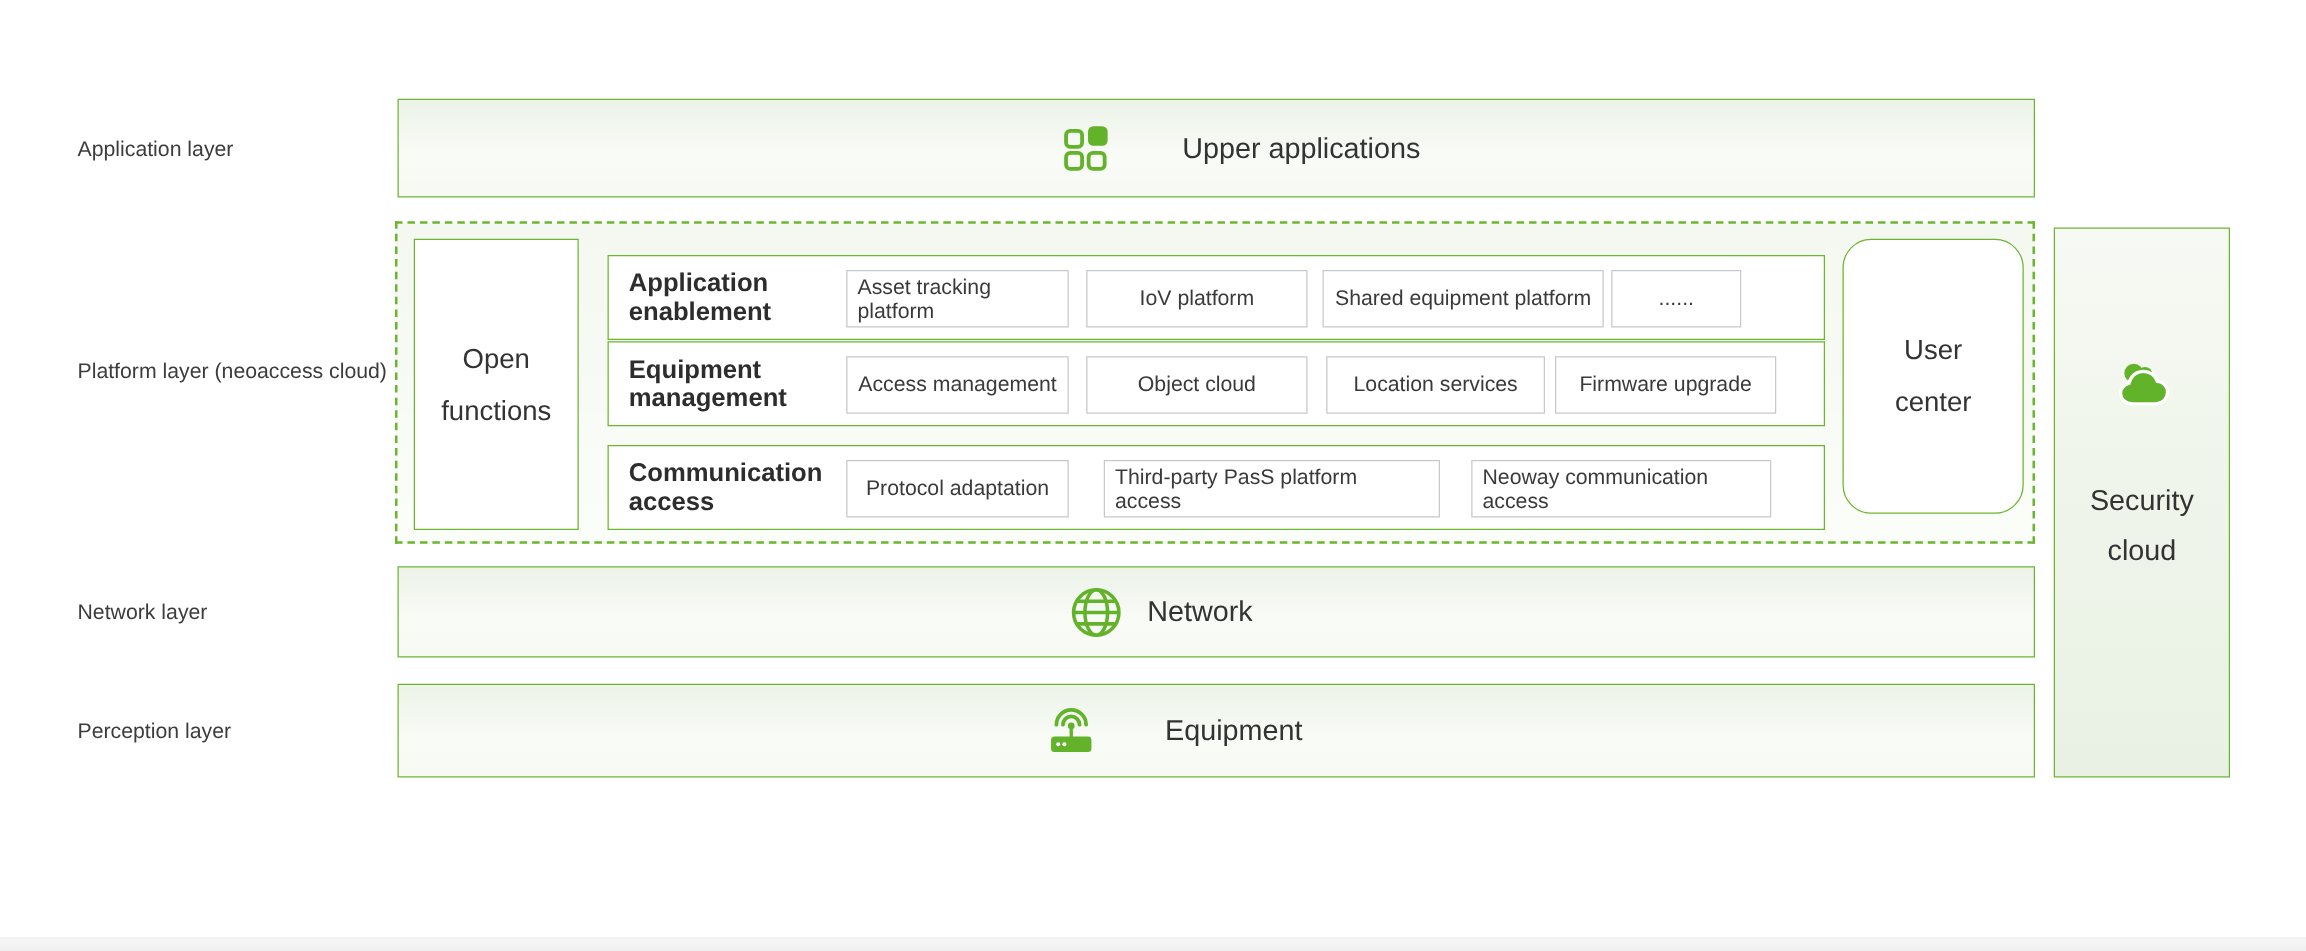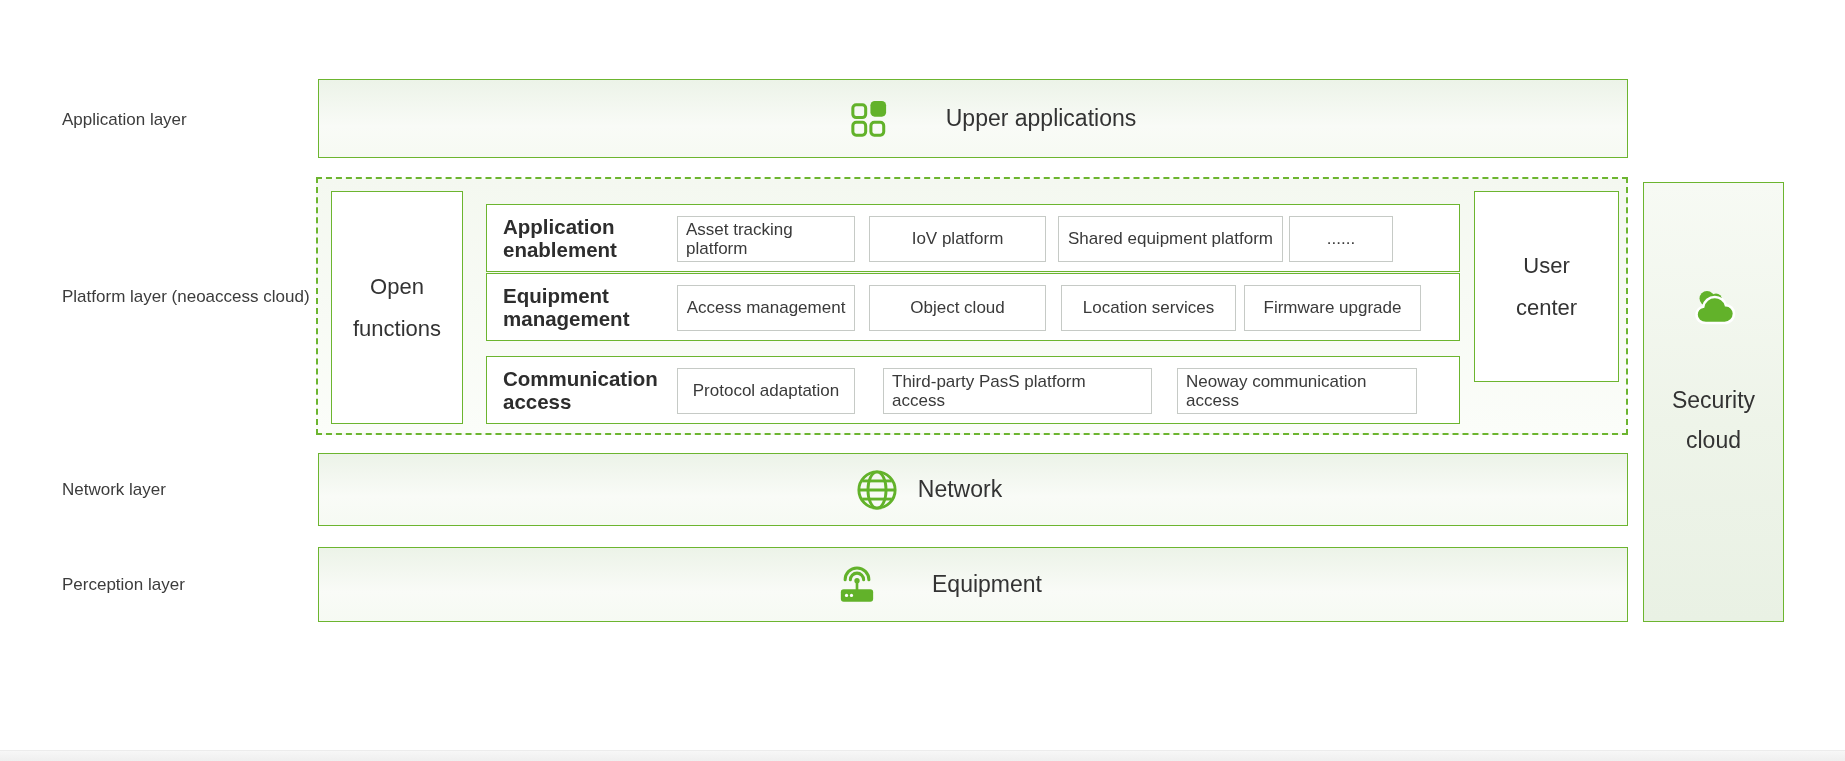--- a/index.html
+++ b/index.html
@@ -135,21 +135,21 @@
         <div class="item-box" style="left:396px;width:269px;">
           <span>Third-party PasS platform access</span>
         </div>
         <div class="item-box" style="left:690px;width:240px;">
           <span>Neoway communication access</span>
         </div>
       </div>
 
     </div>
 
-    <div class="white-tall-box" style="left:1156px;top:12px;width:145px;height:191px;">
+    <div class="white-tall-box" style="left:1156px;top:12px;width:145px;height:220px;border-radius:23px;">
       <span style="width:90px;">User center</span>
     </div>
   </div>
 
   <div class="layer-box" style="top:453px;height:73px;gap:20px;padding-right:88px;">
     <span class="icon-wrap">
       <svg width="42" height="42" viewBox="0 0 44 44" aria-hidden="true">
         <circle cx="22" cy="22" r="19" fill="none" stroke="#62b22a" stroke-width="3"></circle>
         <ellipse cx="22" cy="22" rx="9.5" ry="19" fill="none" stroke="#62b22a" stroke-width="3"></ellipse>
         <line x1="3.5" y1="22" x2="40.5" y2="22" stroke="#62b22a" stroke-width="3"></line>

